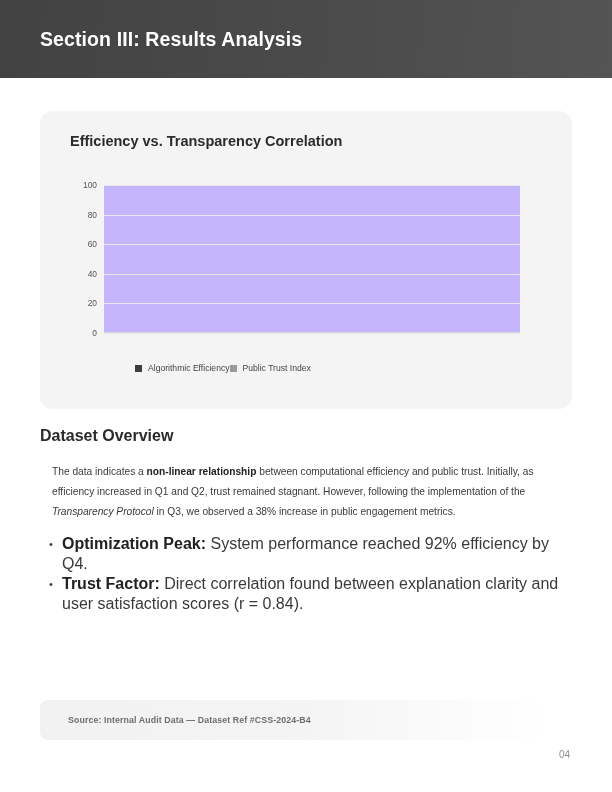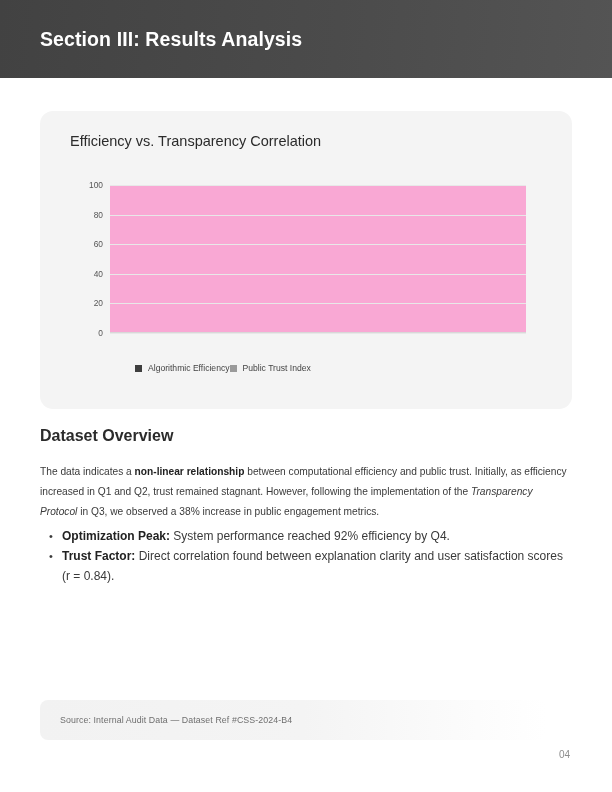--- a/index.html
+++ b/index.html
@@ -44,32 +44,32 @@
     height: 298px;
     background: #f4f4f4;
     border-radius: 13px;
     box-sizing: border-box;
   }
   .chart-title {
     position: absolute;
     left: 30px;
     top: 22px;
     font-size: 14.5px;
-    font-weight: normal;
+    font-weight: bold;
     color: #2b2b2b;
   }
 
   
   .plot-wrap {
     position: absolute;
-    left: 70px;     
+    left: 64px;     
     top: 74px;      
     width: 416px;   
     height: 148px;  
-    background: #f9a8d4;
+    background: #c4b5fd;
   }
   .gridline {
     position: absolute;
     left: 0;
     width: 100%;
     height: 1px;
     background: #e8e8e8;
   }
   .axis-line {
     position: absolute;
@@ -148,33 +148,33 @@
   .findings-heading {
     font-size: 16px;
     font-weight: bold;
     color: #2b2b2b;
     margin: 0 0 17px 0;
   }
   .findings-para {
     font-size: 10.2px;
     line-height: 20px;
     color: #3a3a3a;
-    margin: 0;
+    margin: 12px;
     text-align: left;
   }
   .findings-para b { font-weight: bold; color: #222222; }
   .findings-para i { font-style: italic; }
 
   .findings-list {
     margin: 4px 0 0 0;
     padding-left: 22px;
     list-style: none;
   }
   .findings-list li {
-    font-size: 12px;
+    font-size: 16px;
     line-height: 20px;
     color: #3a3a3a;
     position: relative;
     margin-bottom: 0px;
   }
   .findings-list li::before {
     content: "\2022";
     position: absolute;
     left: -13px;
     top: 0;
@@ -189,23 +189,23 @@
     left: 40px;
     top: 700px;
     width: 506px;
     height: 40px;
     border-radius: 8px;
     background: linear-gradient(90deg, #f2f2f2 0%, #f4f4f4 52%, #fbfbfb 82%, #ffffff 100%);
     display: flex;
     align-items: center;
   }
   .source-text {
-    margin-left: 20px;
+    margin-left: 28px;
     font-size: 8.8px;
-    font-weight: normal;
+    font-weight: bold;
     color: #6e6e6e;
     letter-spacing: 0.1px;
   }
   .page-number {
     position: absolute;
     right: 42px;
     top: 749px;
     font-size: 10px;
     color: #8d8d8d;
   }

